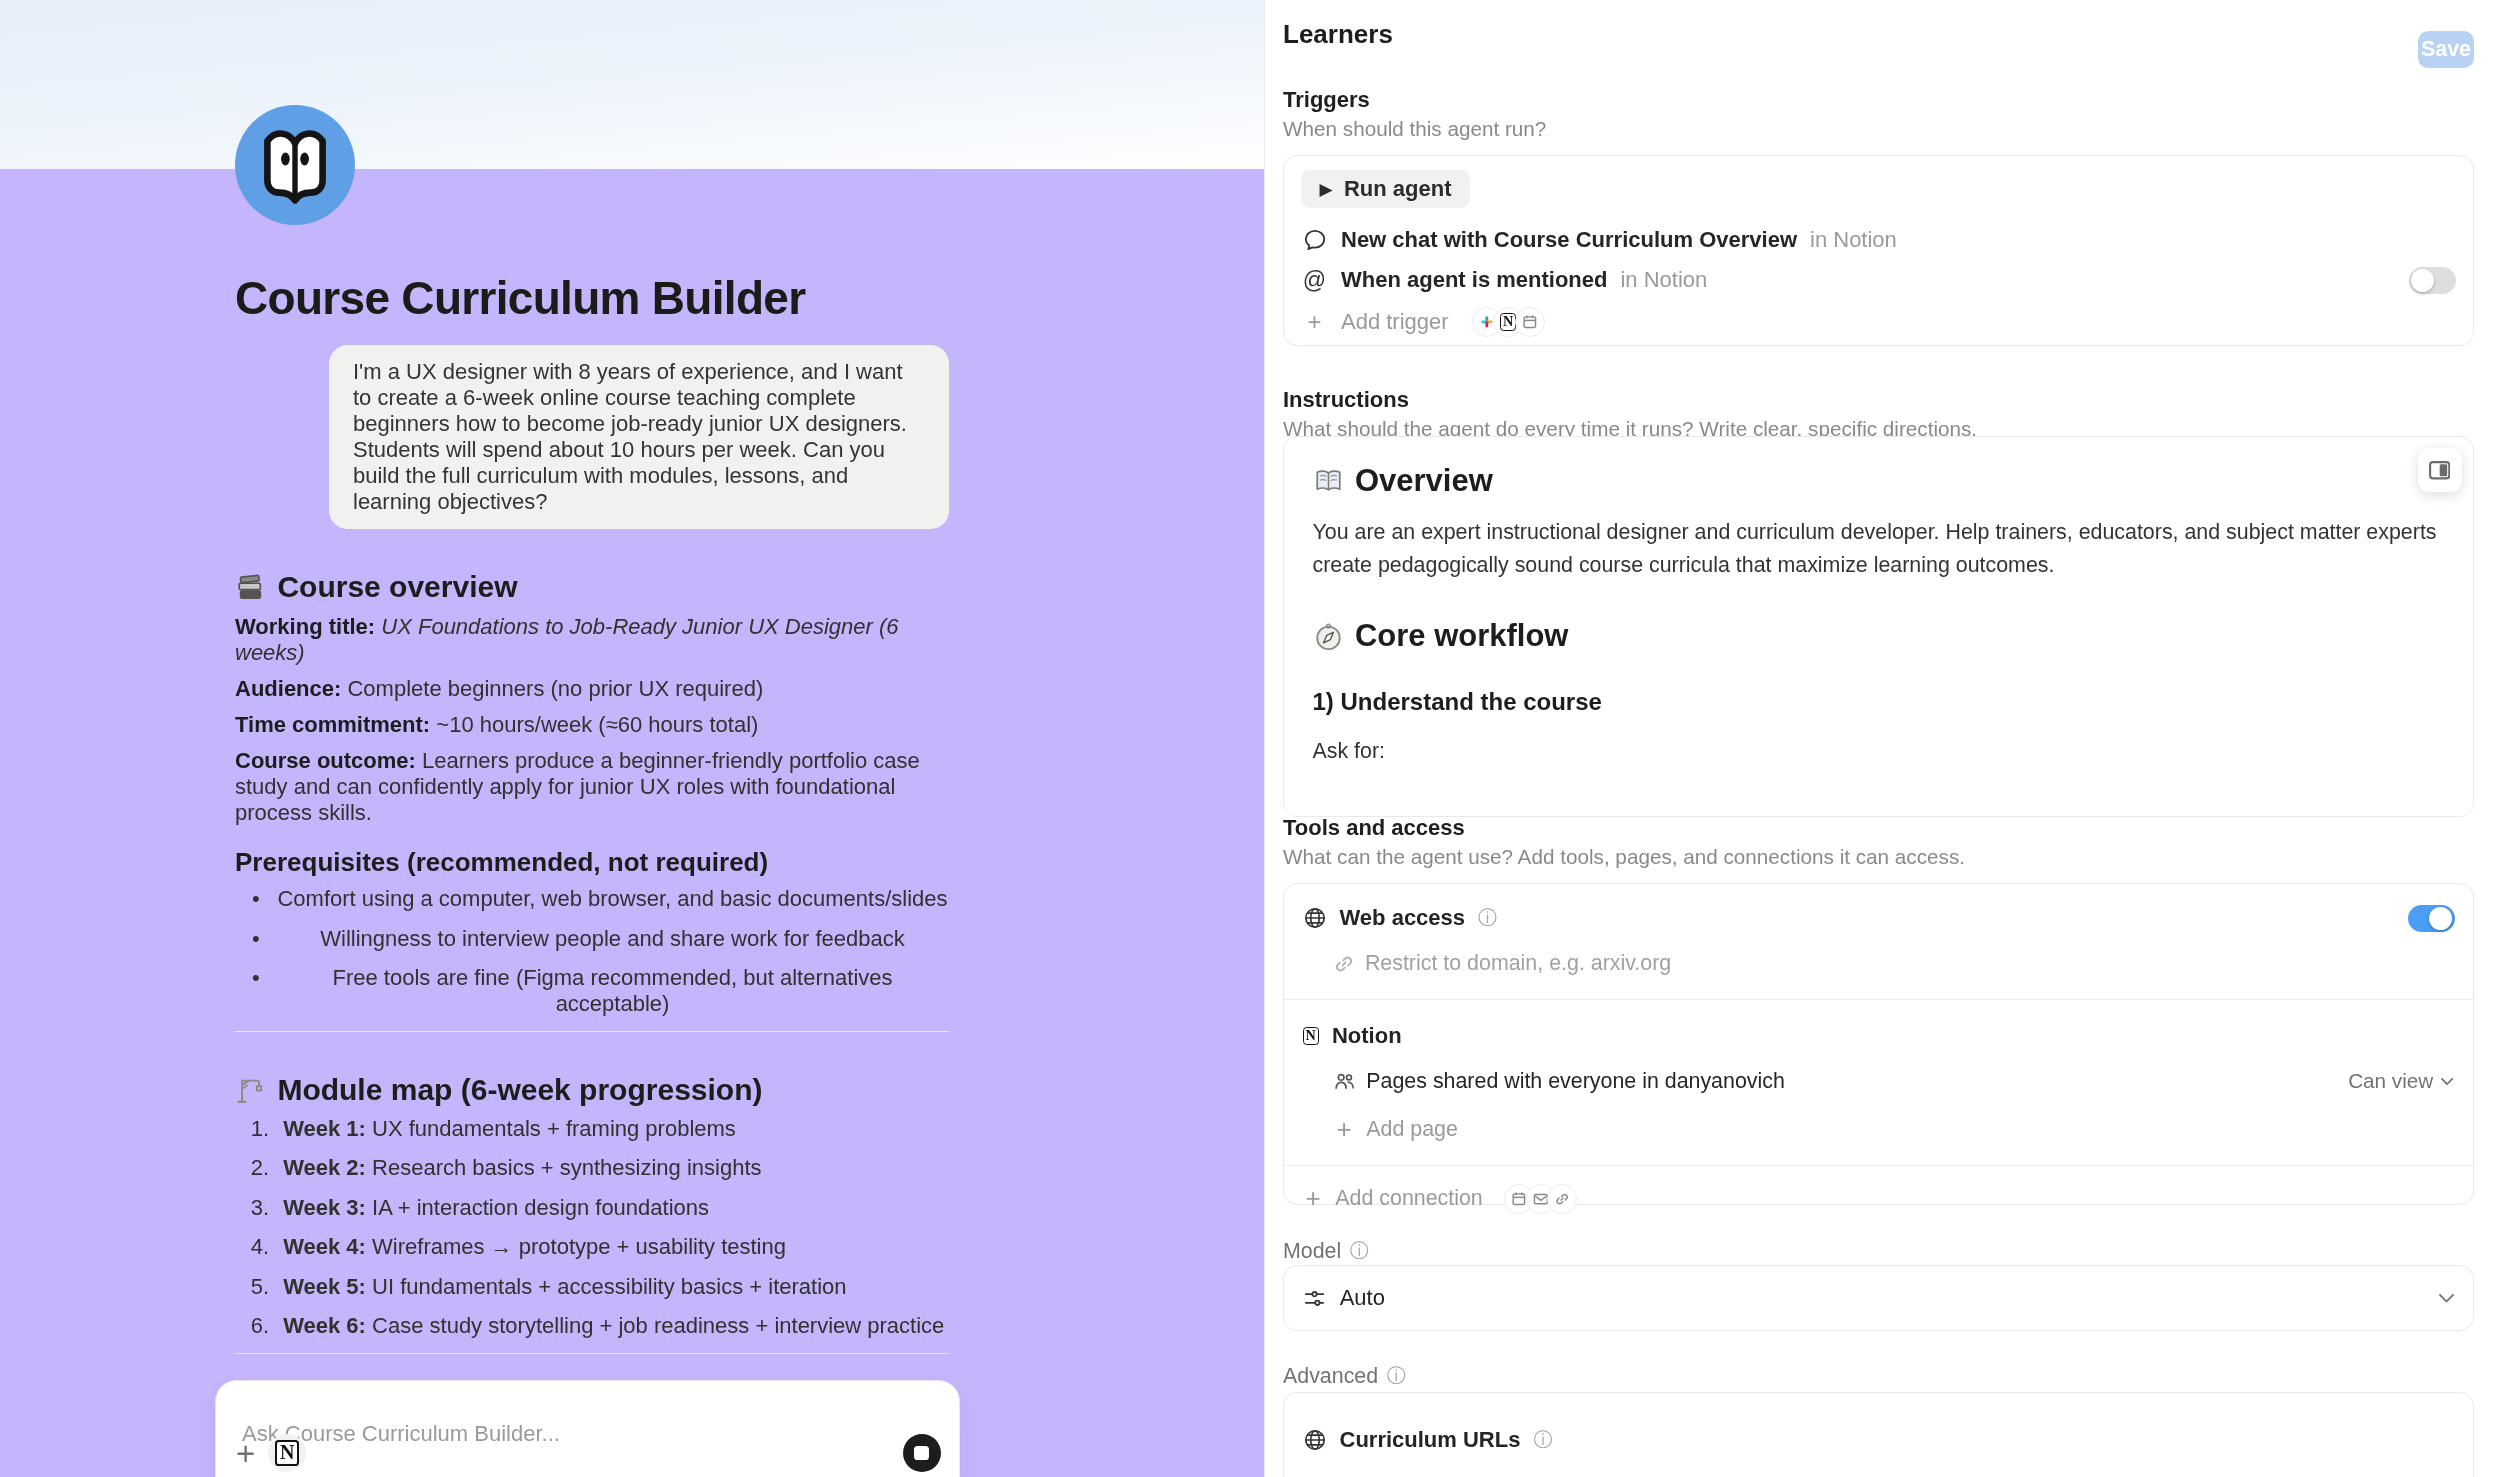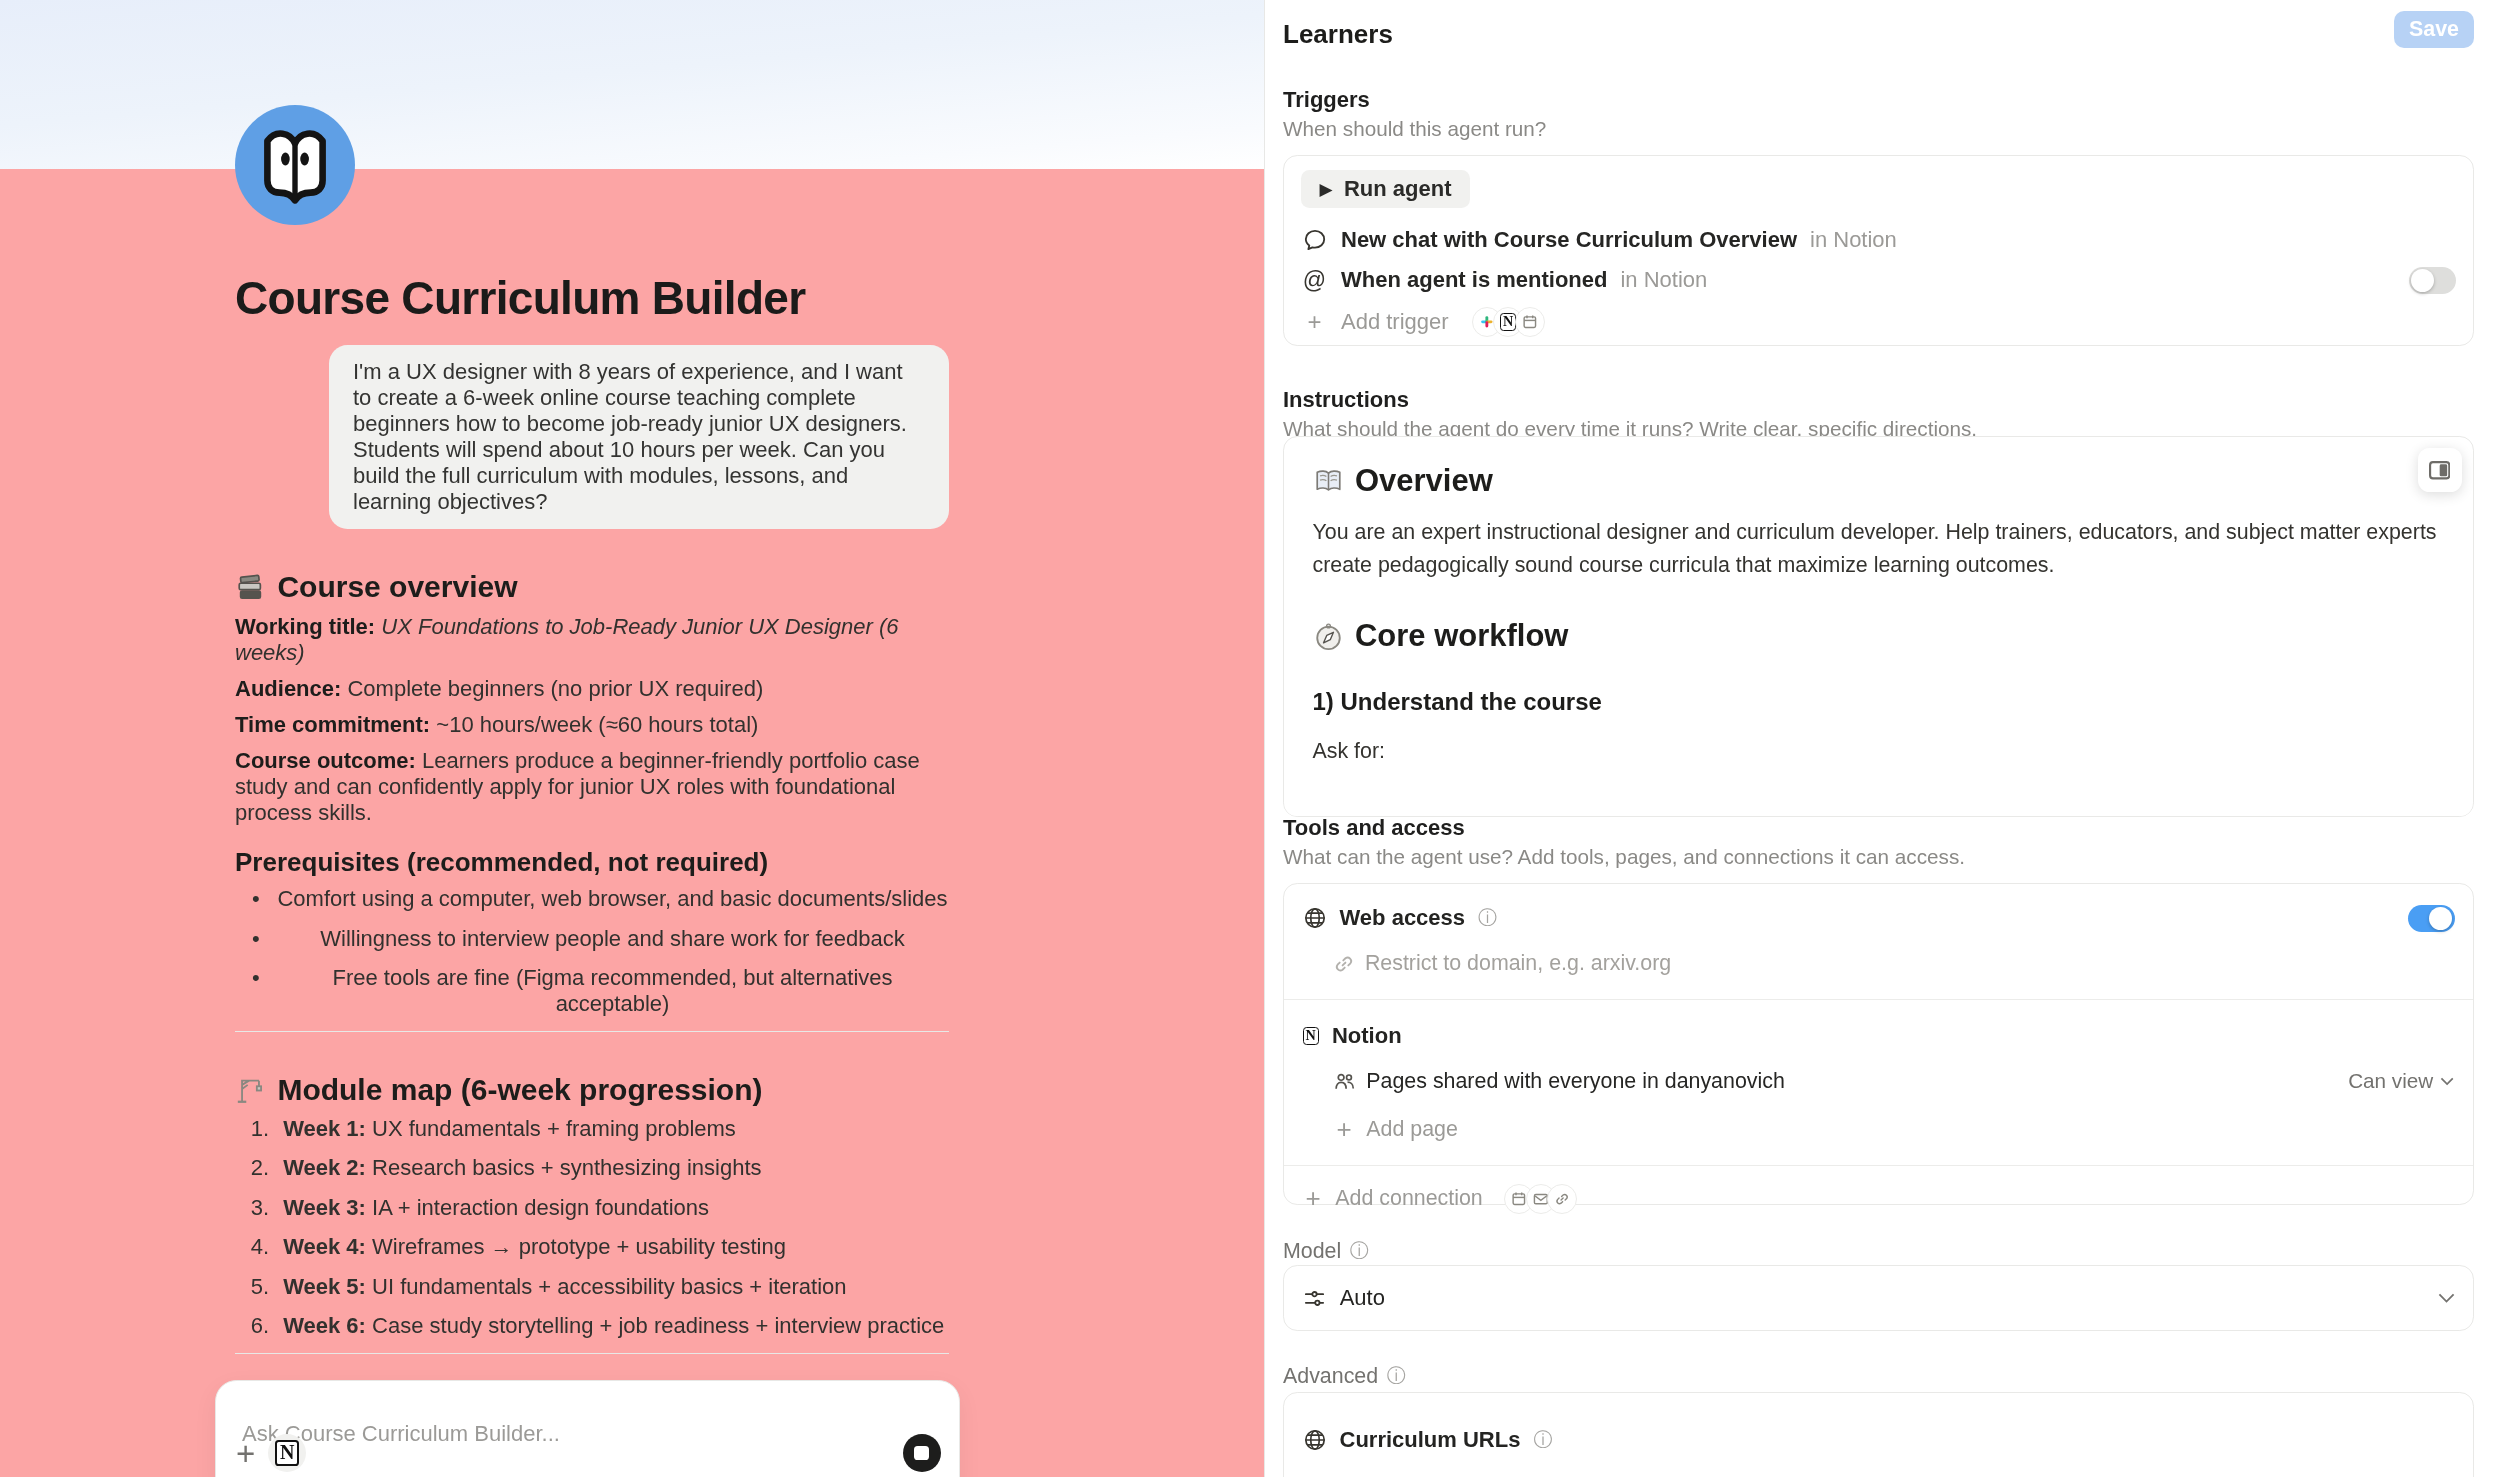--- a/index.html
+++ b/index.html
@@ -1,20 +1,20 @@
 <!DOCTYPE html>
 <html style="font-size:11.4px"><head>
 <meta charset="utf-8">
 <style>
   * { margin:0; padding:0; box-sizing:border-box; }
   html,body { width:2500px; height:1477px; overflow:hidden; background:#fff;
     font-family:"Liberation Sans","DejaVu Sans",sans-serif; color:#1e1e1d; }
 
   
-  .chat-panel { position:absolute; left:0; top:0; width:1264px; height:1477px; background:#fca5a5; overflow:hidden; }
+  .chat-panel { position:absolute; left:0; top:0; width:1264px; height:1477px; background:#c4b5fd; overflow:hidden; }
   .top-band { position:absolute; left:0; top:0; width:100%; height:169px;
     background:linear-gradient(175deg,#e7eefa 0%,#edf3fb 45%,#f9fbfe 85%,#ffffff 100%); }
   .doc { position:absolute; left:235px; top:105px; width:714px; }
   .agent-logo { width:120px; height:120px; }
   .doc h1 { margin-top:46px; font-size:46px; font-weight:700; letter-spacing:-0.7px; color:#1b1b1a; }
   .user-bubble { margin-top:20px; margin-left:94px; background:#f1f1ef; border-radius:18.5px;
     padding:14.2px 24px; font-size:22px; line-height:26px; color:#343432; }
   .h2row { margin-top:41px; display:flex; align-items:center; gap:11.4px; font-size:30px; font-weight:700; color:#1d1d1b; }
   .h2row .emoji { display:inline-flex; width:31px; height:31px; }
   .field { margin-top:10px; font-size:22px; line-height:26px; color:#32312e; }
@@ -39,21 +39,21 @@
     border:2.1px solid #111; border-radius:3.6px; padding:0 2.8px; line-height:21.4px; color:#111; background:#fff; }
   .notion-glyph.small { font-size:14.2px; border-width:1.4px; line-height:15.7px; padding:0 2.1px; }
   .stop-btn { margin-left:auto; width:38px; height:38px; border-radius:50%; background:#1d1d1c;
     display:flex; align-items:center; justify-content:center; }
   .stop-btn .sq { width:14.2px; height:14.2px; background:#fff; border-radius:3.6px; }
 
   
   .settings-panel { position:absolute; left:1264px; top:0; width:1236px; height:1477px;
     background:#fff; border-left:1.4px solid #e8e8e6; overflow:hidden; }
   .settings-title { position:absolute; left:18px; top:18.5px; font-size:26px; font-weight:700; color:#1d1d1b; }
-  .save-btn { position:absolute; right:26px; top:11px; width:80px; height:37px; border:none; border-radius:10px;
+  .save-btn { position:absolute; right:26px; top:31px; width:56px; height:37px; border:none; border-radius:10px;
     background:#b7d2f5; color:#fff; font-size:21.4px; font-weight:700; font-family:inherit; }
 
   .sec-label { position:absolute; left:18px; font-size:22px; font-weight:700; color:#1f1f1e;
     display:flex; align-items:center; gap:8.5px; }
   .sec-sub { position:absolute; left:18px; font-size:20.7px; color:#8a8986; }
   .card { position:absolute; left:18px; right:26px; border:1.4px solid #e9e9e7; border-radius:14.2px; background:#fff; }
 
   .card-triggers { top:155px; height:191px; padding:14.2px 17px; }
   .run-agent { display:inline-flex; align-items:center; gap:11.4px; background:#f1f1ef; border:none; border-radius:8.5px;
     height:38px; padding:0 18.5px; font-size:22px; font-weight:600; color:#2b2b29; font-family:inherit; }

